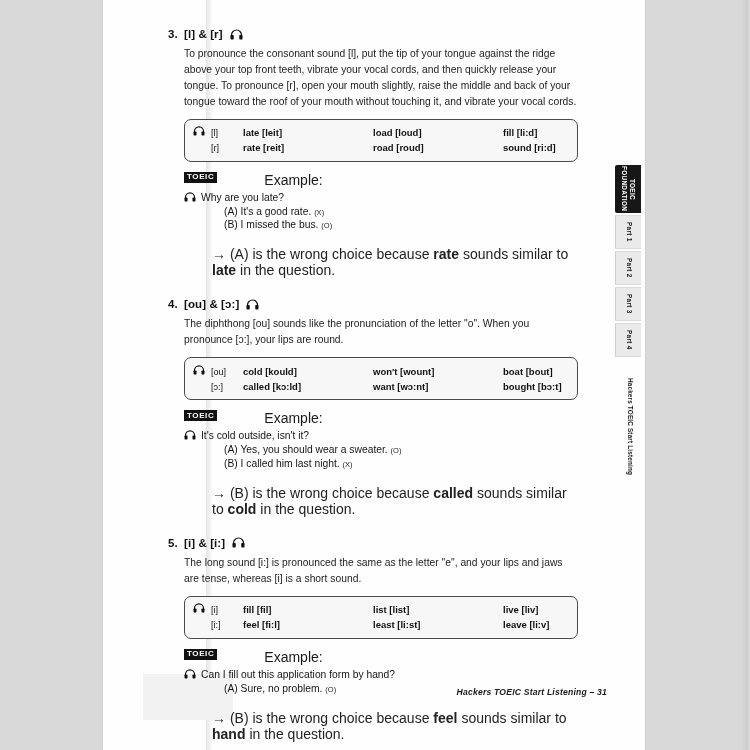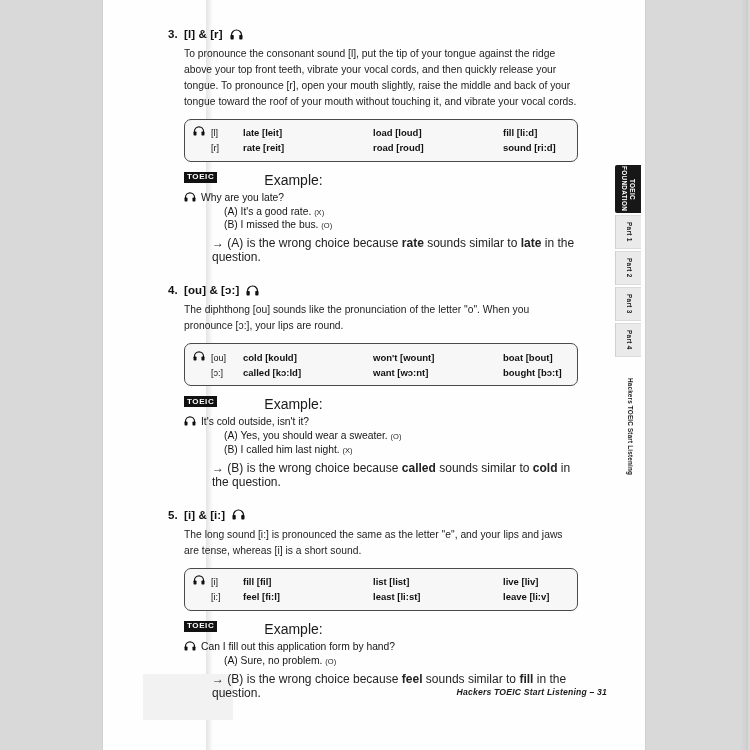--- a/index.html
+++ b/index.html
@@ -149,23 +149,23 @@
     margin-bottom: 2.5px;
     color: #141414;
   }
   .mark {
     font-size: 7.5px;
     vertical-align: baseline;
     letter-spacing: 0;
     color: #222;
   }
   .explain {
-    font-size: 12px;
+    font-size: 14px;
     margin-left: 28px;
-    margin-top: 6px;
+    margin-top: 16px;
     color: #222;
     letter-spacing: 0.01px;
   }
   .explain .kw { font-weight: bold; }
 
   
   .footer {
     position: absolute;
     right: 38px;
     bottom: 53px;
@@ -425,21 +425,21 @@
           <span class="q-icon-cell">
             <svg viewBox="0 0 26 22" width="12" height="10">
                 <path d="M3 16V12a10 10 0 0 1 20 0v4" fill="none" stroke="#111" stroke-width="2.6"></path>
                 <rect x="1" y="12" width="6.5" height="9" rx="1.6" fill="#111"></rect>
                 <rect x="18.5" y="12" width="6.5" height="9" rx="1.6" fill="#111"></rect>
               </svg>
           </span>
           <span>Can I fill out this application form by hand?</span>
         </div>
         <div class="choice"><span>(A) Sure, no problem.</span> <span class="mark">(O)</span></div>
-        <div class="explain"><span>→ (B) is the wrong choice because </span><span class="kw">feel</span><span> sounds similar to </span><span class="kw">fill</span><span> in the question.</span></div>
+        <div class="explain"><span>→ (B) is the wrong choice because </span><span class="kw">feel</span><span> sounds similar to </span><span class="kw">hand</span><span> in the question.</span></div>
       </div>
     </div>
 
   </div>
 
   <div class="footer">Hackers TOEIC Start Listening – 31</div>
 
   <div class="sidetabs">
     <div class="stab stab-dark">
       <span class="vtext">TOEIC

